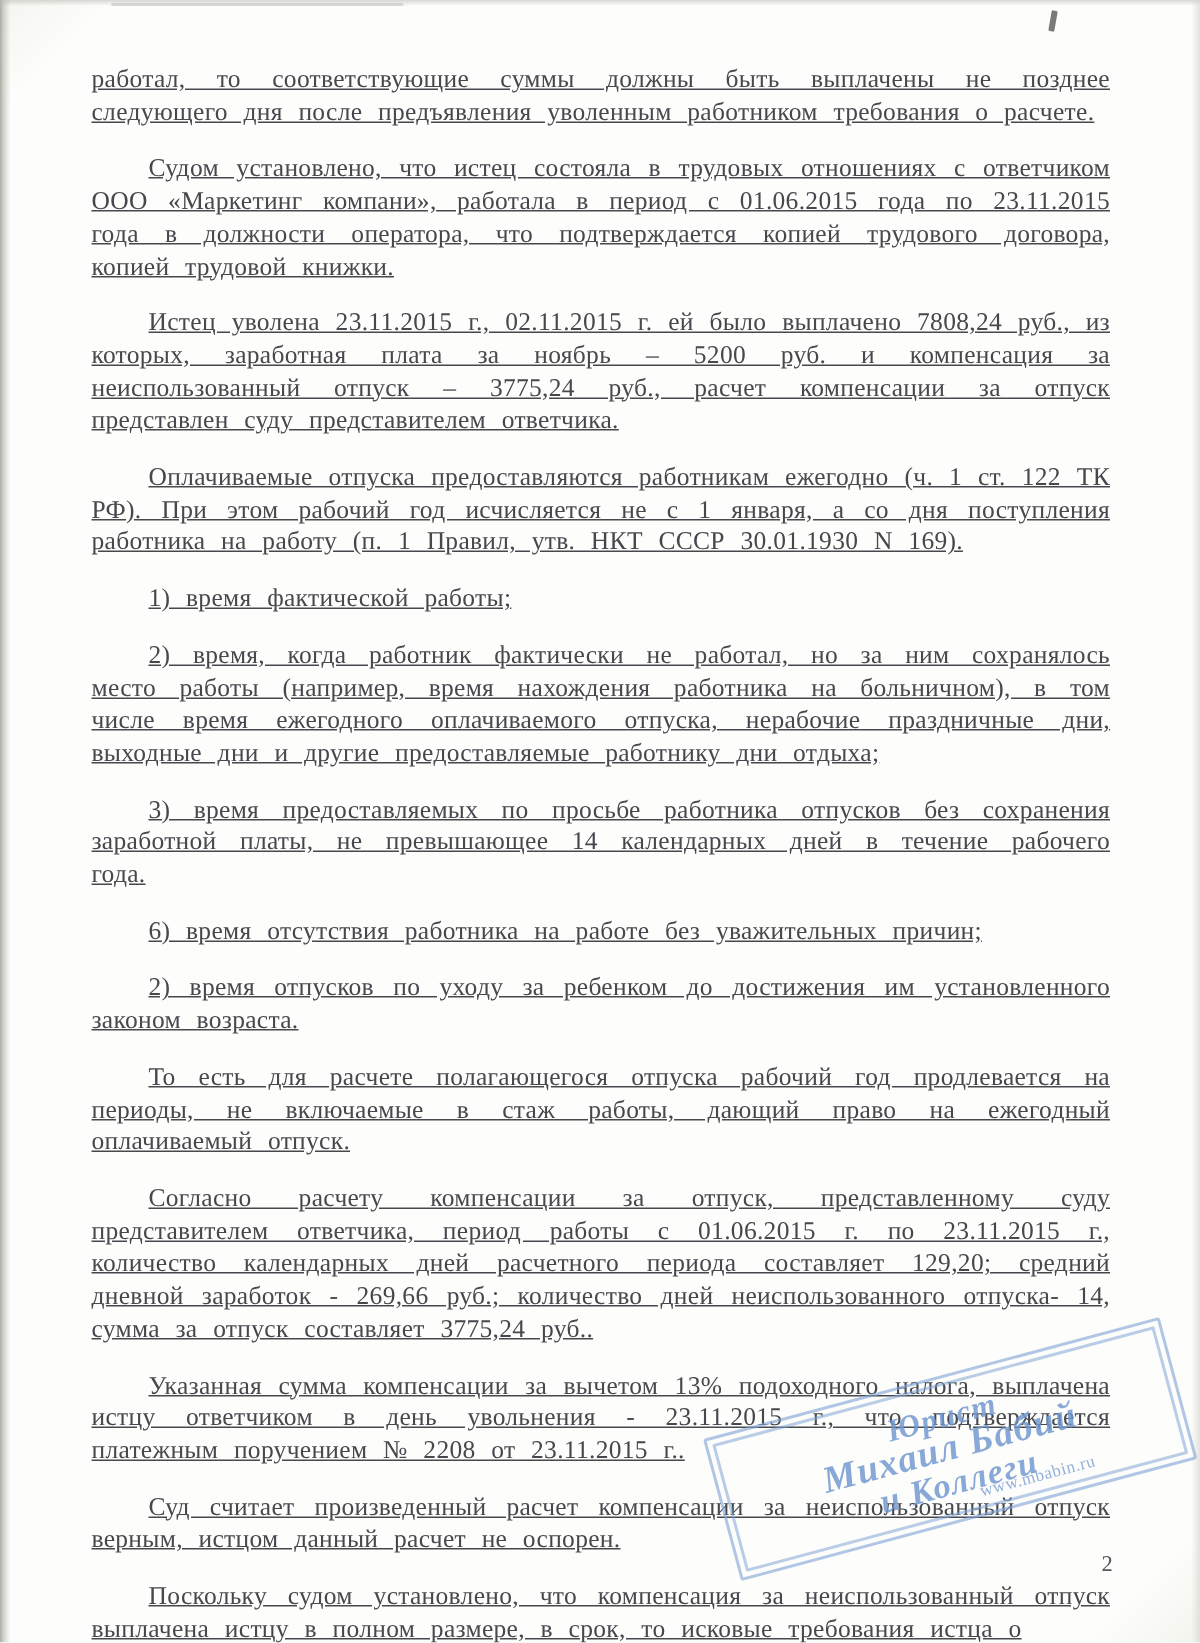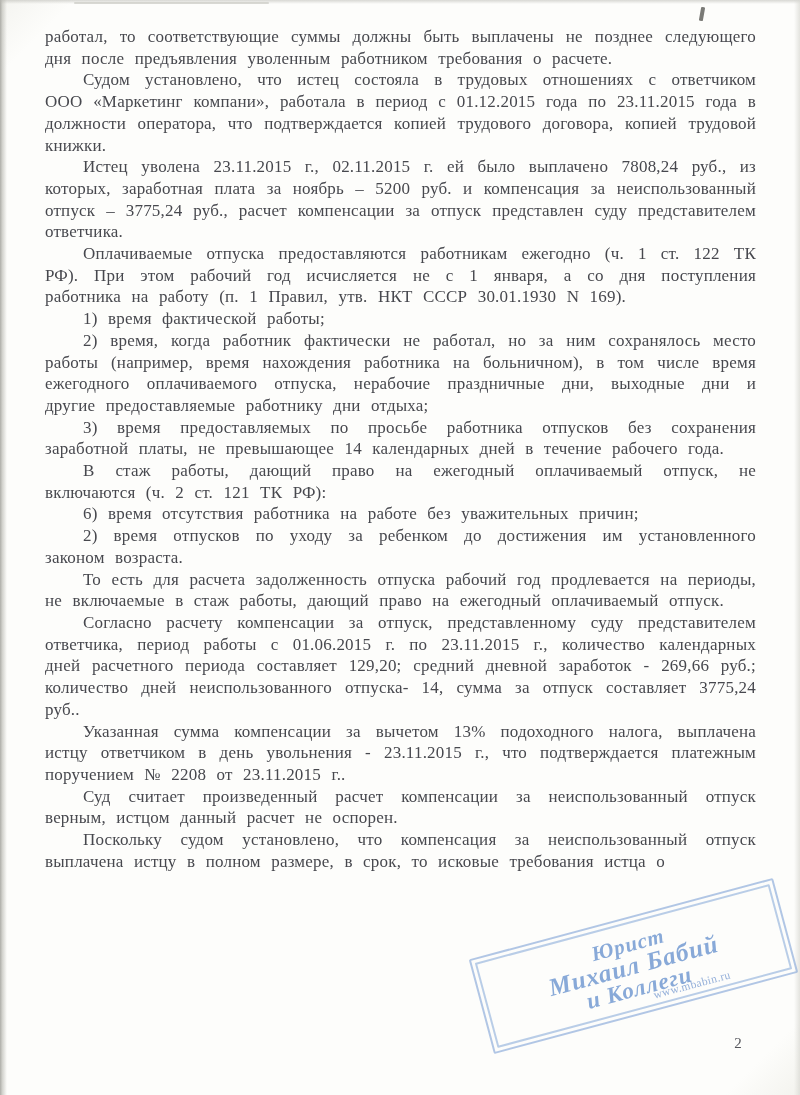--- a/index.html
+++ b/index.html
@@ -40,21 +40,21 @@
   }
   
   .text-block {
     position:absolute; left:45px; top:26px; width:711px;
     font-size:17px; line-height:21.7px;
     text-align:justify;
     color:#47484e;
     letter-spacing:.2px;
     word-spacing:6px;
   }
-  .para { margin:0; text-indent:38px; }
+  .para { margin:16px; text-indent:38px;text-decoration:underline; }
   .para.continuation { text-indent:0; }
   .page-number {
     position:absolute; left:728px; top:1035px; width:20px;
     font-size:15px; color:#55565c; text-align:center;
   }
   
   .stamp {
     position:absolute; left:476px; top:917px; width:311px; height:94px;
     transform:rotate(-15deg);
     border:2px solid rgba(130,165,215,.62);
@@ -91,30 +91,29 @@
 <div class="page">
 
   <div class="edge-left"></div>
   <div class="edge-top"></div>
   <div class="edge-right"></div>
   <div class="top-line"></div>
   <div class="mark"></div>
 
   <div class="text-block">
     <p class="para continuation">работал, то соответствующие суммы должны быть выплачены не позднее следующего дня после предъявления уволенным работником требования о расчете.</p>
-    <p class="para">Судом установлено, что истец состояла в трудовых отношениях с ответчиком ООО «Маркетинг компани», работала в период с 01.12.2015 года по 23.11.2015 года в должности оператора, что подтверждается копией трудового договора, копией трудовой книжки.</p>
+    <p class="para">Судом установлено, что истец состояла в трудовых отношениях с ответчиком ООО «Маркетинг компани», работала в период с 01.06.2015 года по 23.11.2015 года в должности оператора, что подтверждается копией трудового договора, копией трудовой книжки.</p>
     <p class="para">Истец уволена 23.11.2015 г., 02.11.2015 г. ей было выплачено 7808,24 руб., из которых, заработная плата за ноябрь – 5200 руб. и компенсация за неиспользованный отпуск – 3775,24 руб., расчет компенсации за отпуск представлен суду представителем ответчика.</p>
     <p class="para">Оплачиваемые отпуска предоставляются работникам ежегодно (ч. 1 ст. 122 ТК РФ). При этом рабочий год исчисляется не с 1 января, а со дня поступления работника на работу (п. 1 Правил, утв. НКТ СССР 30.01.1930 N 169).</p>
     <p class="para">1) время фактической работы;</p>
     <p class="para">2) время, когда работник фактически не работал, но за ним сохранялось место работы (например, время нахождения работника на больничном), в том числе время ежегодного оплачиваемого отпуска, нерабочие праздничные дни, выходные дни и другие предоставляемые работнику дни отдыха;</p>
     <p class="para">3) время предоставляемых по просьбе работника отпусков без сохранения заработной платы, не превышающее 14 календарных дней в течение рабочего года.</p>
-    <p class="para">В стаж работы, дающий право на ежегодный оплачиваемый отпуск, не включаются (ч. 2 ст. 121 ТК РФ):</p>
     <p class="para">6) время отсутствия работника на работе без уважительных причин;</p>
     <p class="para">2) время отпусков по уходу за ребенком до достижения им установленного законом возраста.</p>
-    <p class="para">То есть для расчета задолженность отпуска рабочий год продлевается на периоды, не включаемые в стаж работы, дающий право на ежегодный оплачиваемый отпуск.</p>
+    <p class="para">То есть для расчете полагающегося отпуска рабочий год продлевается на периоды, не включаемые в стаж работы, дающий право на ежегодный оплачиваемый отпуск.</p>
     <p class="para">Согласно расчету компенсации за отпуск, представленному суду представителем ответчика, период работы с 01.06.2015 г. по 23.11.2015 г., количество календарных дней расчетного периода составляет 129,20; средний дневной заработок - 269,66 руб.; количество дней неиспользованного отпуска- 14, сумма за отпуск составляет 3775,24 руб..</p>
     <p class="para">Указанная сумма компенсации за вычетом 13% подоходного налога, выплачена истцу ответчиком в день увольнения - 23.11.2015 г., что подтверждается платежным поручением № 2208 от 23.11.2015 г..</p>
     <p class="para">Суд считает произведенный расчет компенсации за неиспользованный отпуск верным, истцом данный расчет не оспорен.</p>
     <p class="para">Поскольку судом установлено, что компенсация за неиспользованный отпуск выплачена истцу в полном размере, в срок, то исковые требования истца о</p>
   </div>
 
   <div class="stamp">
     <div class="stamp-inner">
       <div class="stamp-text stamp-line1">Юрист</div>
       <div class="stamp-text stamp-line2">Михаил Бабий</div>

